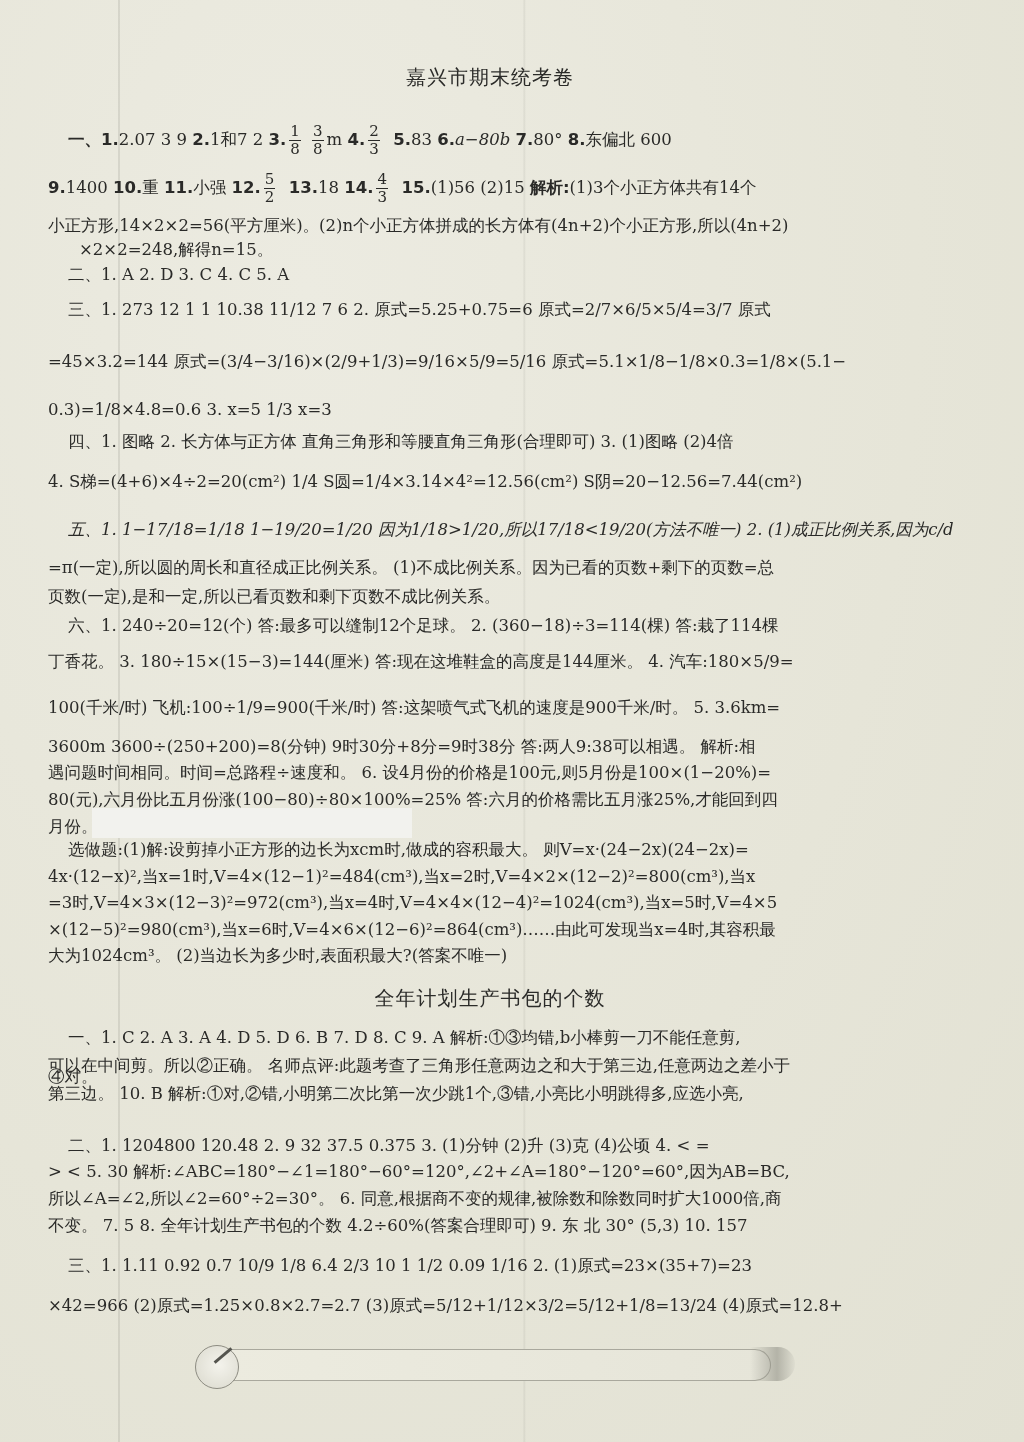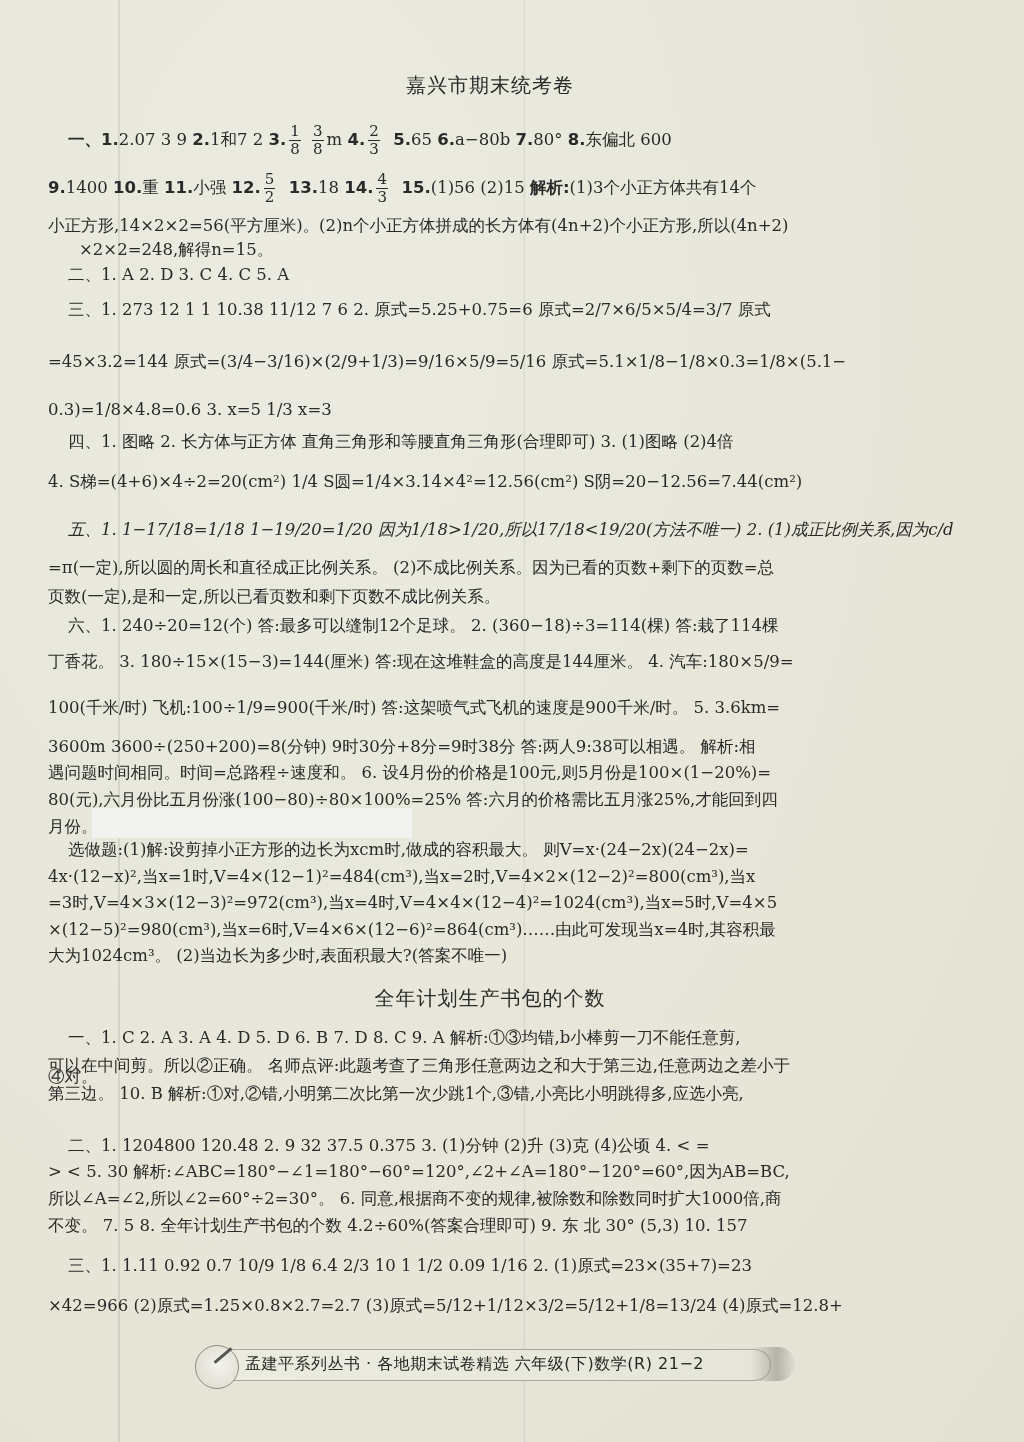--- a/index.html
+++ b/index.html
@@ -15,43 +15,43 @@
       linear-gradient(90deg, rgba(0,0,0,0) 0px, rgba(0,0,0,0) 523px, rgba(150,150,140,0.18) 524px, rgba(0,0,0,0) 526px, rgba(0,0,0,0) 100%),
       radial-gradient(ellipse at 30% 20%, #ecebe1 0%, #e6e5d8 60%, #e2e1d3 100%);
   }
   .title{position:absolute;left:0;width:980px;text-align:center;font-size:20px;letter-spacing:1px;color:#2b2b29;}
   .line{position:absolute;left:48px;font-size:16.5px;white-space:nowrap;line-height:24px;}
   .line.ind{left:68px;}
   .b{font-weight:bold;font-family:"DejaVu Sans","Liberation Sans",sans-serif;}
   .frac{display:inline-block;vertical-align:middle;text-align:center;margin:0 3px;line-height:1;}
   .frac .n{display:block;border-bottom:1px solid #2a2a28;padding:0 1px 1px;font-size:15px;}
   .frac .d{display:block;padding-top:1px;font-size:15px;}
-  .i{}
+  .i{font-style:italic;}
   .redact{position:absolute;left:92px;top:808px;width:320px;height:30px;background:#f2f2ee;}
   .footer{position:absolute;left:195px;top:1345px;width:600px;height:40px;}
   .footer .band{position:absolute;left:30px;top:4px;width:545px;height:30px;border:1px solid #a9a89d;border-left:none;border-radius:0 18px 18px 0;background:linear-gradient(90deg,#ecebdf,#e6e5d9);}
   .footer .band-shadow{position:absolute;left:555px;top:2px;width:45px;height:34px;border-radius:0 22px 22px 0;background:linear-gradient(90deg,rgba(150,150,140,0) 0%,rgba(140,140,130,0.55) 60%,rgba(200,200,190,0.2) 100%);}
   .footer .logo{position:absolute;left:0;top:0;width:42px;height:42px;border-radius:50%;border:1px solid #8d8c82;background:radial-gradient(circle at 55% 45%,#f4f3ec 0%,#d9d8cc 100%);}
   .footer .logo:after{content:"";position:absolute;left:16px;top:8px;width:22px;height:3px;background:#55554f;transform:rotate(-40deg);}
   .footer .txt{position:absolute;left:50px;top:9px;font-family:"DejaVu Sans","Liberation Sans",sans-serif;font-size:16px;color:#262624;letter-spacing:0.5px;}
 </style>
 </head>
 <body>
 
 <div class="page"></div>
 
-<div class="title" style="top:72px;">嘉兴市期末统考卷</div>
+<div class="title" style="top:64px;">嘉兴市期末统考卷</div>
 
 <div class="line ind" style="top:124px;">
   <span class="b">一、1.</span><span>2.07   3   9  </span>
   <span class="b">2.</span><span>1和7   2  </span>
   <span class="b">3.</span><span class="frac"><span class="n">1</span><span class="d">8</span></span>
   <span class="frac"><span class="n">3</span><span class="d">8</span></span><span>m  </span>
   <span class="b">4.</span><span class="frac"><span class="n">2</span><span class="d">3</span></span>&nbsp;
-  <span class="b">5.</span><span>65  </span>
+  <span class="b">5.</span><span>83  </span>
   <span class="b">6.</span><span class="i">a−80b  </span>
   <span class="b">7.</span><span>80°  </span>
   <span class="b">8.</span><span>东偏北   600</span>
 </div>
 
 <div class="line" style="top:172px;">
   <span class="b">9.</span><span>1400  </span>
   <span class="b">10.</span><span>重  </span>
   <span class="b">11.</span><span>小强  </span>
   <span class="b">12.</span><span class="frac"><span class="n">5</span><span class="d">2</span></span>&nbsp;
@@ -64,21 +64,21 @@
 <div class="line" style="top:214px;">小正方形,14×2×2=56(平方厘米)。(2)n个小正方体拼成的长方体有(4n+2)个小正方形,所以(4n+2)</div>
 <div class="line" style="top:238px;margin-left:31px;">×2×2=248,解得n=15。</div>
 
 <div class="line ind" style="top:263px;">二、1. A   2. D   3. C   4. C   5. A</div>
 <div class="line ind" style="top:298px;">三、1. 273   12   1   1   10.38   11/12   7   6   2. 原式=5.25+0.75=6   原式=2/7×6/5×5/4=3/7   原式</div>
 <div class="line" style="top:350px;">=45×3.2=144   原式=(3/4−3/16)×(2/9+1/3)=9/16×5/9=5/16   原式=5.1×1/8−1/8×0.3=1/8×(5.1−</div>
 <div class="line" style="top:398px;">0.3)=1/8×4.8=0.6   3. x=5 1/3   x=3</div>
 <div class="line ind" style="top:430px;">四、1. 图略   2. 长方体与正方体   直角三角形和等腰直角三角形(合理即可)   3. (1)图略   (2)4倍</div>
 <div class="line" style="top:470px;">4. S梯=(4+6)×4÷2=20(cm²)   1/4 S圆=1/4×3.14×4²=12.56(cm²)   S阴=20−12.56=7.44(cm²)</div>
 <div class="line ind" style="top:518px;font-style:italic;">五、1. 1−17/18=1/18   1−19/20=1/20   因为1/18&gt;1/20,所以17/18&lt;19/20(方法不唯一)   2. (1)成正比例关系,因为c/d</div>
-<div class="line" style="top:556px;">=π(一定),所以圆的周长和直径成正比例关系。   (2)不成比例关系。因为已看的页数+剩下的页数=总</div>
+<div class="line" style="top:556px;">=π(一定),所以圆的周长和直径成正比例关系。   (1)不成比例关系。因为已看的页数+剩下的页数=总</div>
 <div class="line" style="top:585px;">页数(一定),是和一定,所以已看页数和剩下页数不成比例关系。</div>
 <div class="line ind" style="top:614px;">六、1. 240÷20=12(个)   答:最多可以缝制12个足球。   2. (360−18)÷3=114(棵)   答:栽了114棵</div>
 <div class="line" style="top:650px;">丁香花。   3. 180÷15×(15−3)=144(厘米)   答:现在这堆鞋盒的高度是144厘米。   4. 汽车:180×5/9=</div>
 <div class="line" style="top:696px;">100(千米/时)   飞机:100÷1/9=900(千米/时)   答:这架喷气式飞机的速度是900千米/时。   5. 3.6km=</div>
 <div class="line" style="top:735px;">3600m   3600÷(250+200)=8(分钟)   9时30分+8分=9时38分   答:两人9:38可以相遇。   解析:相</div>
 <div class="line" style="top:761px;">遇问题时间相同。时间=总路程÷速度和。   6. 设4月份的价格是100元,则5月份是100×(1−20%)=</div>
 <div class="line" style="top:788px;">80(元),六月份比五月份涨(100−80)÷80×100%=25%   答:六月的价格需比五月涨25%,才能回到四</div>
 <div class="line" style="top:815px;">月份。</div>
 <div class="redact"></div>
 <div class="line ind" style="top:838px;">选做题:(1)解:设剪掉小正方形的边长为xcm时,做成的容积最大。   则V=x·(24−2x)(24−2x)=</div>
@@ -96,14 +96,13 @@
 <div class="line" style="top:1160px;">&gt;   &lt;   5. 30   解析:∠ABC=180°−∠1=180°−60°=120°,∠2+∠A=180°−120°=60°,因为AB=BC,</div>
 <div class="line" style="top:1187px;">所以∠A=∠2,所以∠2=60°÷2=30°。   6. 同意,根据商不变的规律,被除数和除数同时扩大1000倍,商</div>
 <div class="line" style="top:1214px;">不变。   7. 5   8. 全年计划生产书包的个数   4.2÷60%(答案合理即可)   9. 东   北   30°   (5,3)   10. 157</div>
 <div class="line ind" style="top:1254px;">三、1. 1.11   0.92   0.7   10/9   1/8   6.4   2/3   10   1   1/2   0.09   1/16   2. (1)原式=23×(35+7)=23</div>
 <div class="line" style="top:1294px;">×42=966   (2)原式=1.25×0.8×2.7=2.7   (3)原式=5/12+1/12×3/2=5/12+1/8=13/24   (4)原式=12.8+</div>
 
 <div class="footer">
   <div class="band"></div>
   <div class="band-shadow"></div>
   <div class="logo"></div>
-  <div class="txt">孟建平系列丛书 · 各地期末试卷精选   六年级(下)数学(R)   21−2</div>
 </div>
 
 </body></html>

